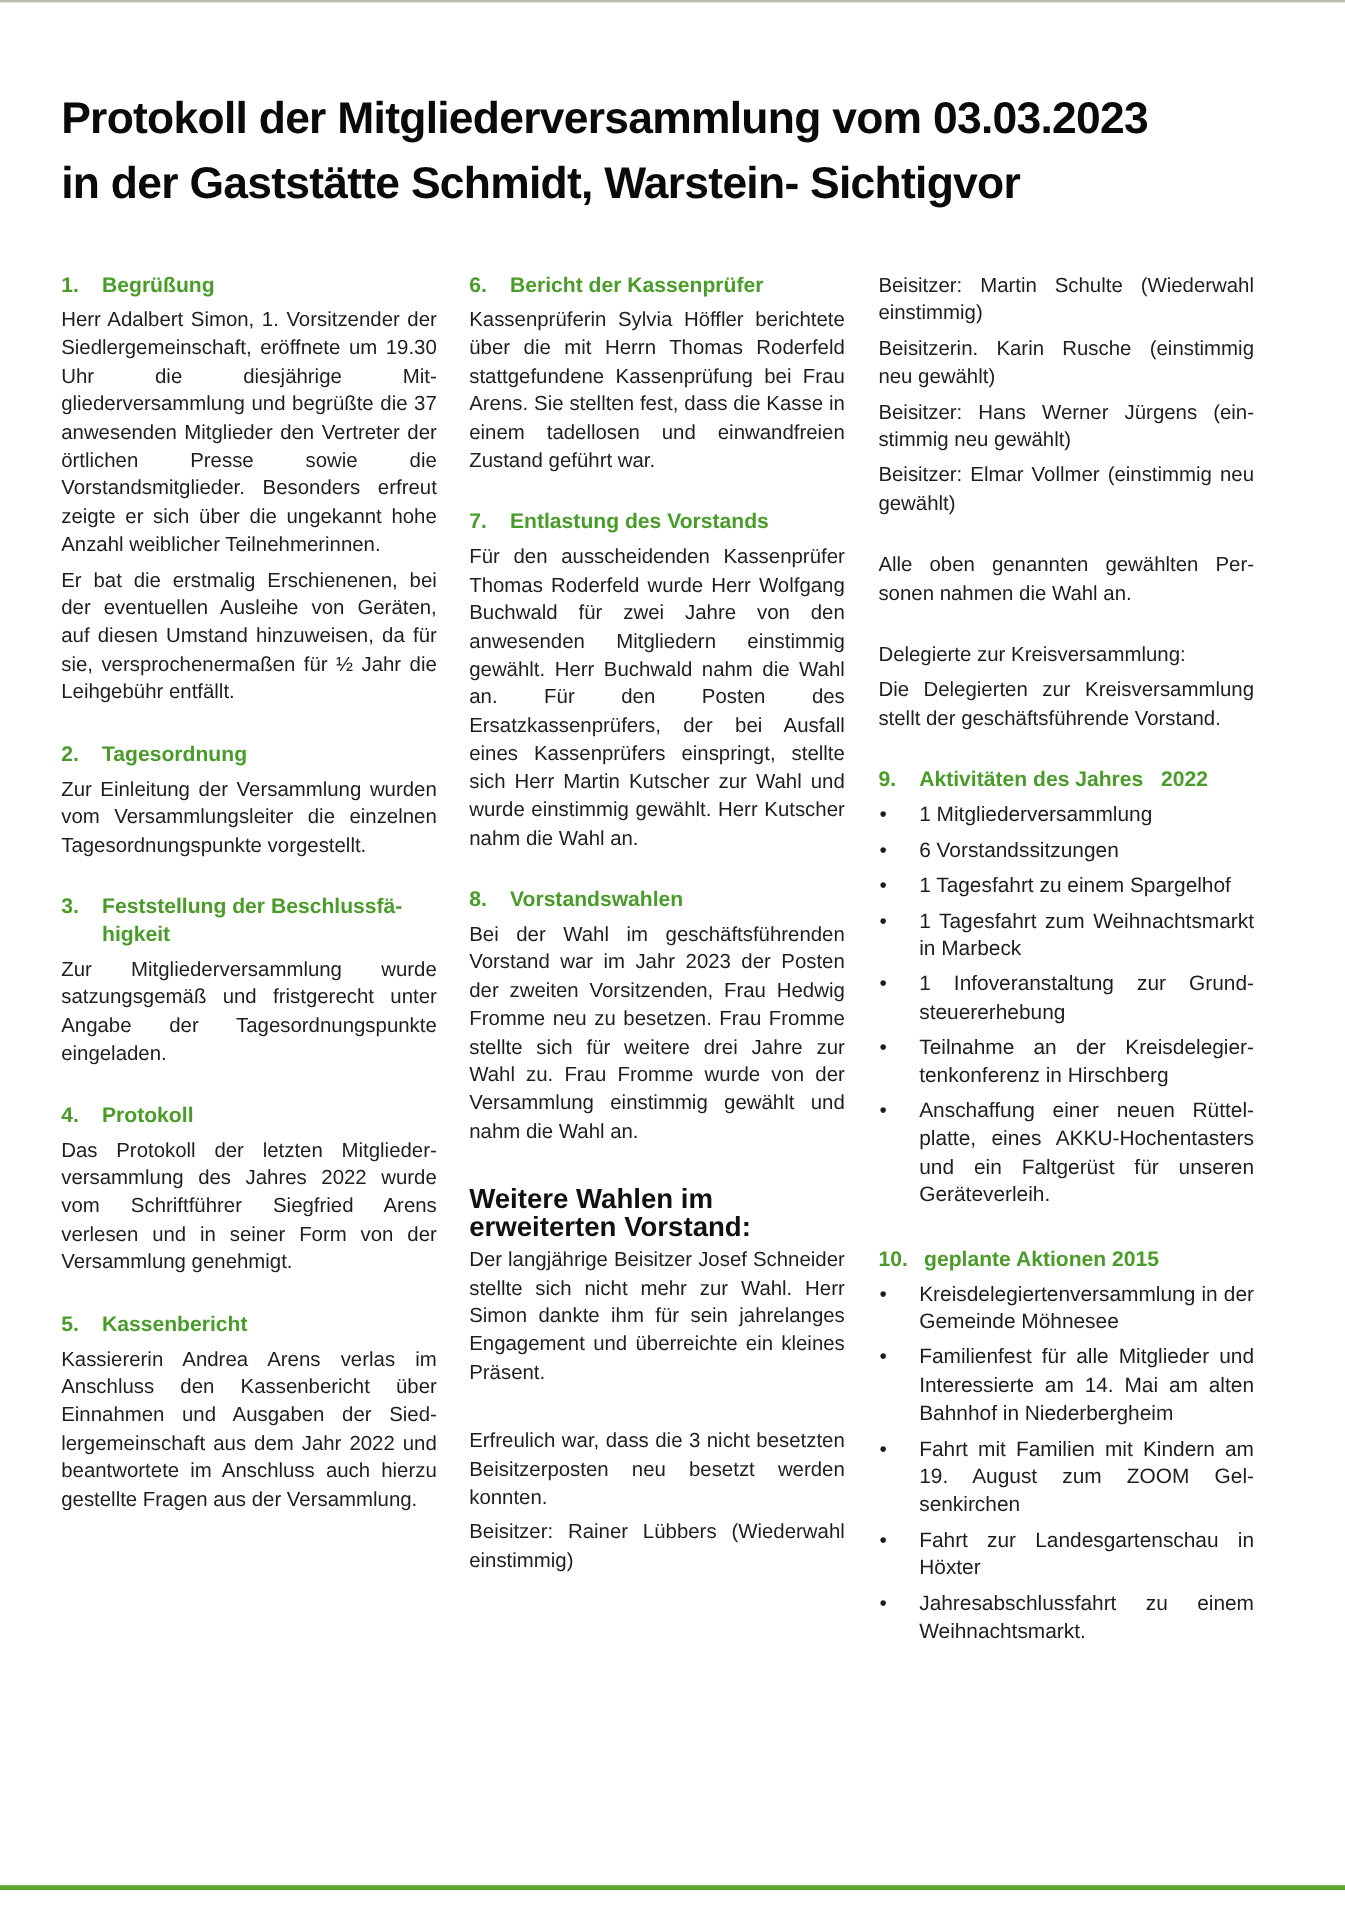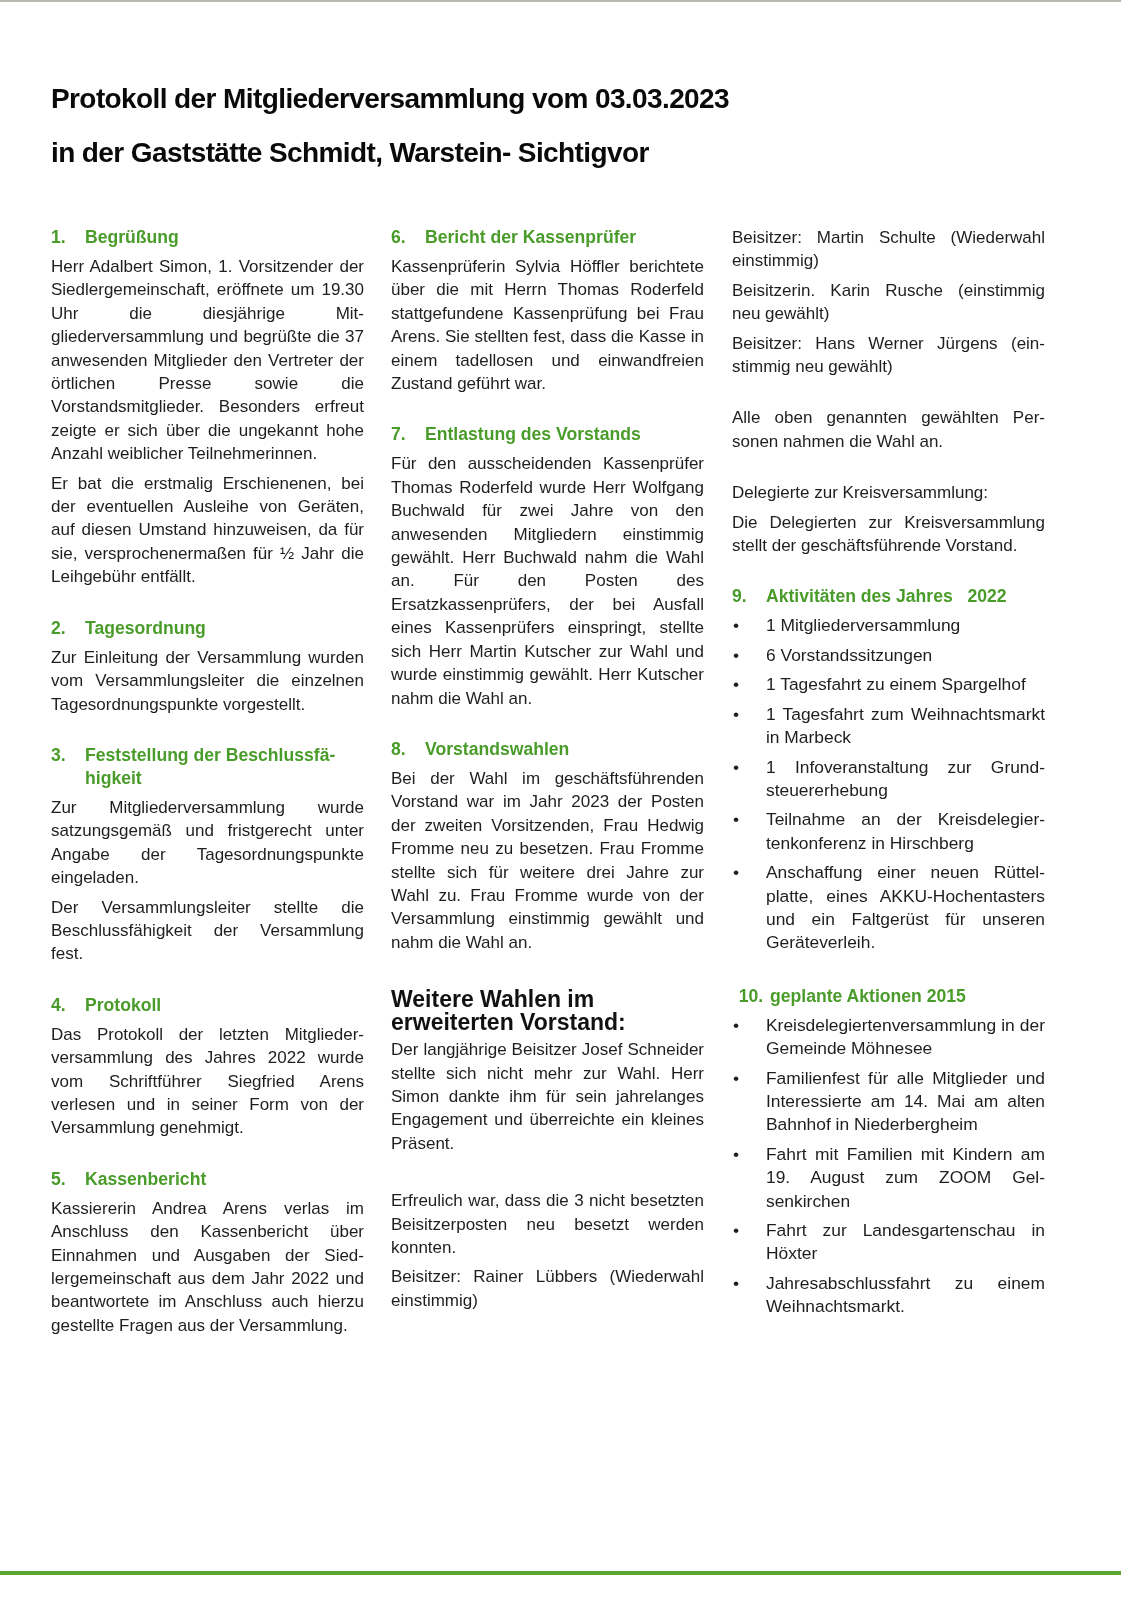--- a/index.html
+++ b/index.html
@@ -4,38 +4,38 @@
 <style>
   html, body { margin: 0; padding: 0; background: #ffffff; }
   body {
     width: 1121px; height: 1600px; position: relative; overflow: hidden;
     font-family: "Liberation Sans", sans-serif; color: #1e1e1e;
   }
   .top-rule { position: absolute; left: 0; top: 0; width: 1121px; height: 2px; background: #b9b9b0; }
   .title {
     position: absolute; left: 51px; top: 72px; width: 1040px; margin: 0;
     font-family: "Liberation Sans", sans-serif; font-weight: bold;
-    font-size: 28px; line-height: 54px; color: #0a0a0a; letter-spacing: -0.6px;
+    font-size: 37px; line-height: 54px; color: #0a0a0a; letter-spacing: -0.6px;
   }
   .title span { display: block; }
   .col { position: absolute; top: 226px; width: 313px; }
   .col1 { left: 51px; }
   .col2 { left: 391px; }
   .col3 { left: 732px; }
   .col p, .col .line-block {
     margin: 0; font-size: 17px; line-height: 23.4px; text-align: justify;
     text-align-last: left;
   }
   .col p + p { margin-top: 6px; }
   .sec-h {
     margin: 0 0 6px 0; font-weight: bold; color: #4a9c2a; font-size: 17.6px; line-height: 23px;
     display: flex;
   }
   .sec-h .num { width: 34px; flex: none; }
-  .sec-h .num.wide { width: 38px; text-align: center; }
+  .sec-h .num.wide { width: 38px; }
   .sub-h { margin: 0 0 4px 0; font-weight: bold; font-size: 23px; line-height: 23px; color: #111; }
   .gap-s { height: 24px; }
   .gap-m { height: 28px; }
   .gap-l { height: 34px; }
   ul.bullets { list-style: none; margin: 0; padding: 0; }
   ul.bullets li {
     position: relative; padding-left: 34px; font-size: 17.4px; line-height: 23.4px;
     text-align: justify; text-align-last: left; margin-bottom: 6px;
   }
   ul.bullets li .dot { position: absolute; left: 1px; top: 0; }
@@ -68,21 +68,20 @@
     </h2>
     <p>Zur Einleitung der Versammlung wurden vom Versammlungsleiter die einzelnen Tagesordnungspunkte vorgestellt.</p>
   </section>
   <div class="gap-m"></div>
   <section>
     <h2 class="sec-h">
       <span class="num">3.</span>
       <span>Feststellung der Beschlussfä­higkeit</span>
     </h2>
     <p>Zur Mitgliederversammlung wurde satzungsgemäß und fristgerecht un­ter Angabe der Tagesordnungspunk­te eingeladen.</p>
-    <p>Der Versammlungsleiter stellte die Beschlussfähigkeit der Versamm­lung fest.</p>
   </section>
   <div class="gap-m"></div>
   <section>
     <h2 class="sec-h">
       <span class="num">4.</span>
       <span>Protokoll</span>
     </h2>
     <p>Das Protokoll der letzten Mitglieder­versammlung des Jahres 2022 wur­de vom Schriftführer Siegfried Arens verlesen und in seiner Form von der Versammlung genehmigt.</p>
   </section>
   <div class="gap-m"></div>
@@ -124,20 +123,21 @@
     <div class="gap-l"></div>
     <p>Erfreulich war, dass die 3 nicht be­setzten Beisitzerposten neu besetzt werden konnten.</p>
     <p>Beisitzer: Rainer Lübbers (Wieder­wahl einstimmig)</p>
   </section>
 </div>
 
 <div class="col col3" style="top:226px;">
   <p>Beisitzer: Martin Schulte (Wieder­wahl einstimmig)</p>
   <p>Beisitzerin. Karin Rusche (einstim­mig neu gewählt)</p>
   <p>Beisitzer: Hans Werner Jürgens (ein­stimmig neu gewählt)</p>
+  <p>Beisitzer: Elmar Vollmer (einstimmig neu gewählt)</p>
   <div class="gap-m"></div>
   <p>Alle oben genannten gewählten Per­sonen nahmen die Wahl an.</p>
   <div class="gap-m"></div>
   <p>Delegierte zur Kreisversammlung:</p>
   <p>Die Delegierten zur Kreisversamm­lung stellt der geschäftsführende Vorstand.</p>
   <div class="gap-m"></div>
   <section>
     <h2 class="sec-h">
       <span class="num">9.</span>
       <span style="white-space:pre;">Aktivitäten des Jahres   2022</span>

